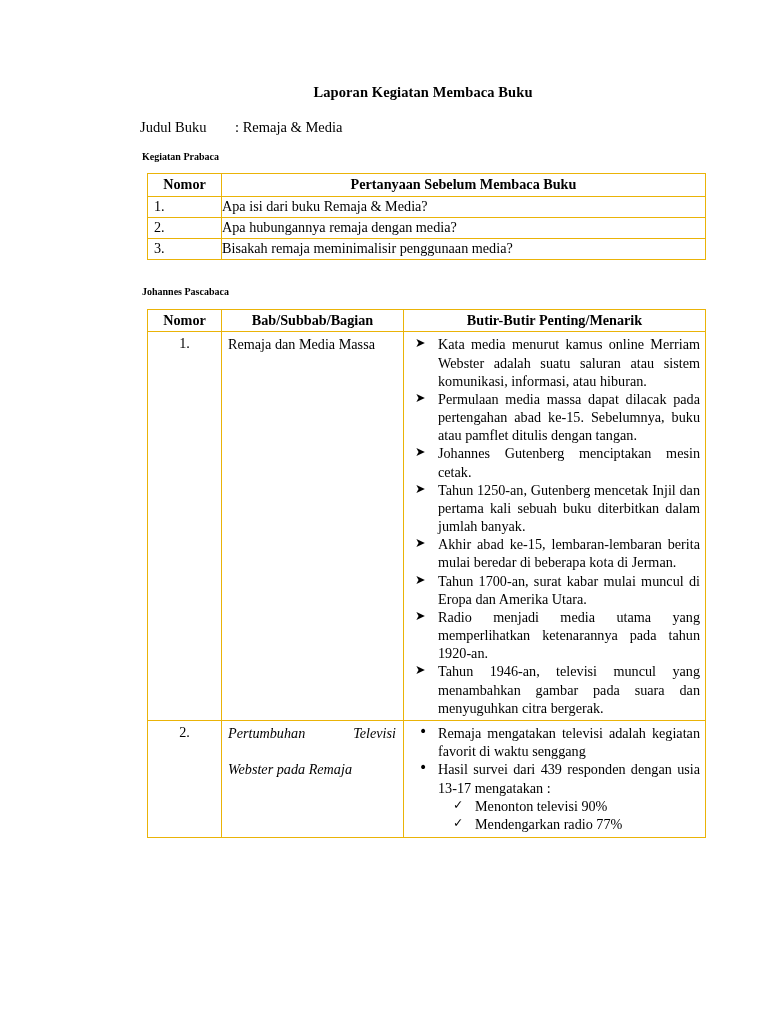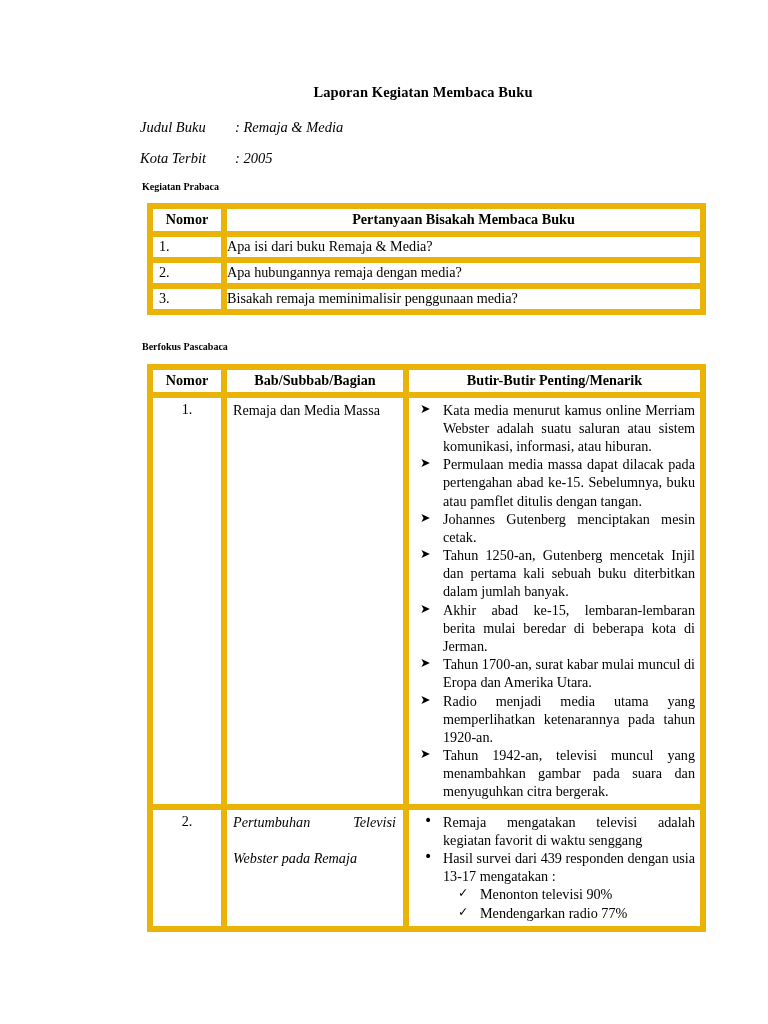--- a/index.html
+++ b/index.html
@@ -37,21 +37,20 @@
     font-weight: bold;
     font-size: 14.5px;
     letter-spacing: .1px;
     margin: 0 0 18px 0;
     line-height: 1.2;
   }
 
   
   .meta-list {
     margin: 0 0 14px 0;
-    font-style: italic;
   }
   .meta-row {
     display: flex;
     font-size: 14.5px;
     line-height: 1.2;
     margin-bottom: 13px;
   }
   .meta-label {
     width: 95px;
     flex: 0 0 95px;
@@ -75,21 +74,21 @@
 
   
   table.doc-table {
     border-collapse: collapse;
     width: 559px;
     margin: 0 0 0 7px;
     table-layout: fixed;
     font-size: 14.2px;
   }
   table.doc-table td, table.doc-table th {
-    border: 6px solid #eab308;
+    border: 1px solid #eab308;
     padding: 0;
     vertical-align: top;
   }
   table.doc-table th {
     text-align: center;
     font-weight: bold;
     padding: 2px 3px 3px 3px;
     line-height: 1.18;
   }
 
@@ -193,56 +192,52 @@
 <div class="page">
   <div class="content">
 
     <div class="doc-title">Laporan Kegiatan Membaca Buku</div>
 
     <div class="meta-list">
       <div class="meta-row">
         <span class="meta-label">Judul Buku</span>
         <span class="meta-value">: Remaja &amp; Media</span>
       </div>
-      <div class="meta-row">
-        <span class="meta-label">Kota Terbit</span>
-        <span class="meta-value">: 2005</span>
-      </div>
     </div>
 
     <div class="section-heading">Kegiatan Prabaca</div>
 
     <table class="doc-table tbl-prabaca">
       <colgroup>
           <col class="c1">
           <col class="c2">
         </colgroup>
       <thead>
         <tr>
           <th>Nomor</th>
-          <th>Pertanyaan Bisakah Membaca Buku</th>
+          <th>Pertanyaan Sebelum Membaca Buku</th>
         </tr>
       </thead>
       <tbody>
         <tr>
           <td class="num">1.</td>
           <td class="q">Apa isi dari buku Remaja &amp; Media?</td>
         </tr>
         <tr>
           <td class="num">2.</td>
           <td class="q">Apa hubungannya remaja dengan media?</td>
         </tr>
         <tr>
           <td class="num">3.</td>
           <td class="q">Bisakah remaja meminimalisir penggunaan media?</td>
         </tr>
       </tbody>
     </table>
 
-    <div class="section-heading second">Berfokus Pascabaca</div>
+    <div class="section-heading second">Johannes Pascabaca</div>
 
     <table class="doc-table tbl-pasca">
       <colgroup>
           <col class="c1">
           <col class="c2">
           <col class="c3">
         </colgroup>
       <thead>
         <tr>
           <th>Nomor</th>
@@ -280,21 +275,21 @@
               <li>
                 <span class="bullet-glyph">➤</span>
                 <span>Tahun 1700-an, surat kabar mulai muncul di Eropa dan Amerika Utara.</span>
               </li>
               <li>
                 <span class="bullet-glyph">➤</span>
                 <span>Radio menjadi media utama yang memperlihatkan ketenarannya pada tahun 1920-an.</span>
               </li>
               <li>
                 <span class="bullet-glyph">➤</span>
-                <span>Tahun 1942-an, televisi muncul yang menambahkan gambar pada suara dan menyuguhkan citra bergerak.</span>
+                <span>Tahun 1946-an, televisi muncul yang menambahkan gambar pada suara dan menyuguhkan citra bergerak.</span>
               </li>
             </ul>
           </td>
         </tr>
 
         <tr>
           <td class="num">2.</td>
           <td class="bab">
             <p class="just">Pertumbuhan Televisi</p>
             <p>Webster pada Remaja</p>

